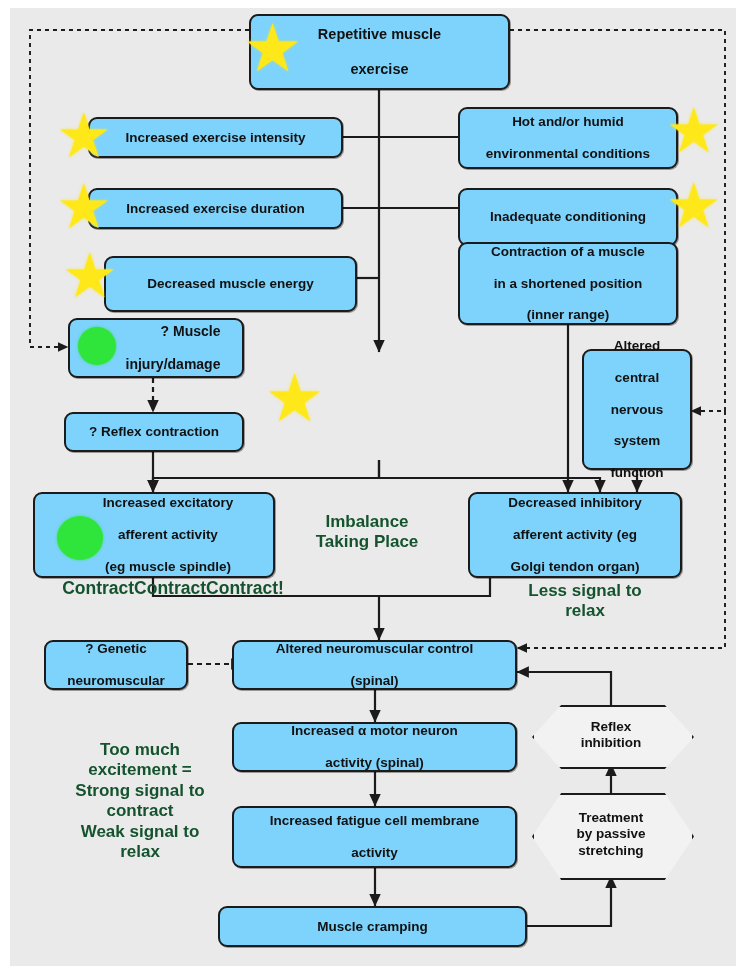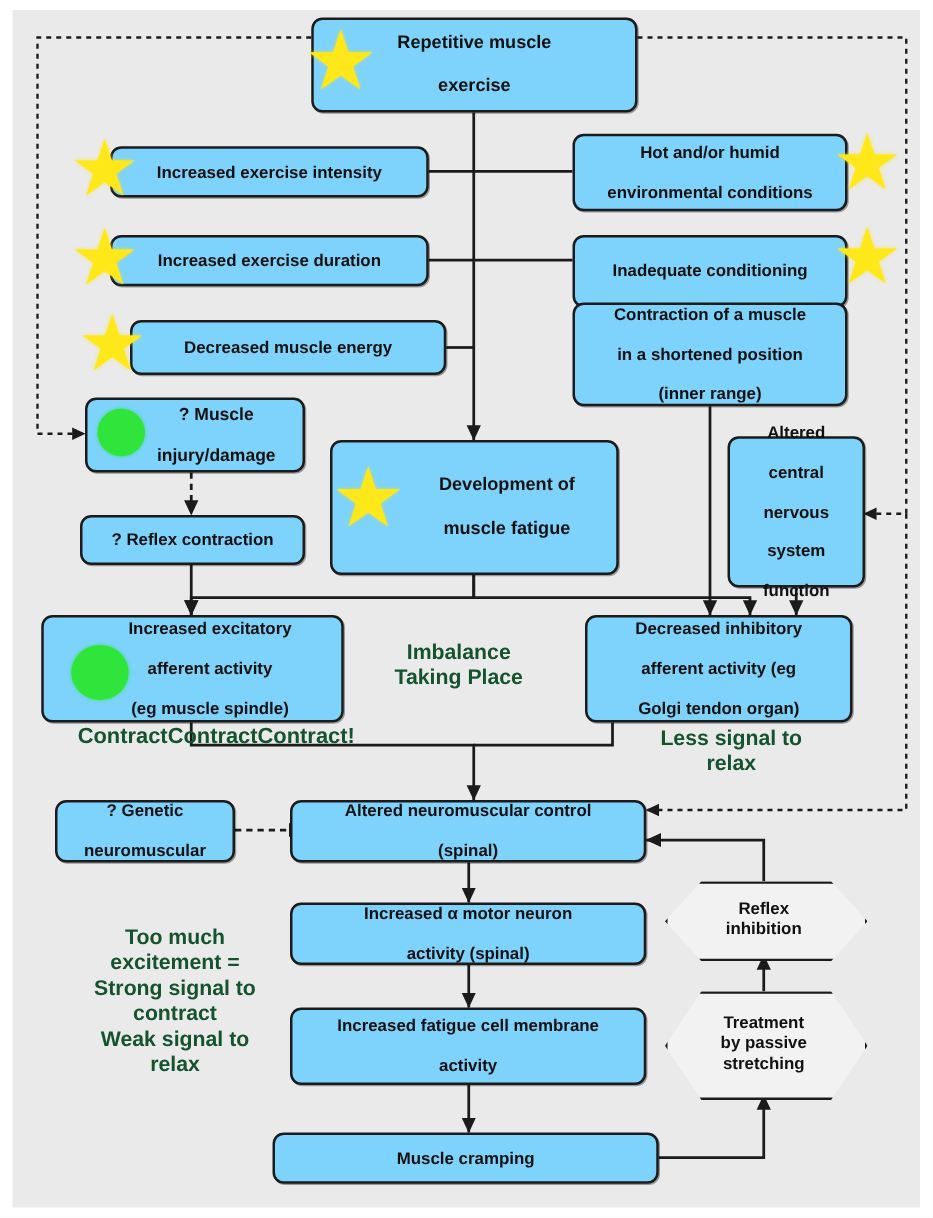--- a/index.html
+++ b/index.html
@@ -93,21 +93,21 @@
   </div>
 
   <div class="node" style="left:88px;top:117px;width:255px;height:41px;font-size:13.5px;">
     <span>Increased exercise intensity</span>
   </div>
 
   <div class="node" style="left:88px;top:188px;width:255px;height:41px;font-size:13.5px;">
     <span>Increased exercise duration</span>
   </div>
 
-  <div class="node" style="left:104px;top:256px;width:253px;height:44px;font-size:13.5px;">
+  <div class="node" style="left:104px;top:256px;width:253px;height:56px;font-size:13.5px;">
     <span>Decreased muscle energy</span>
   </div>
 
   <div class="node" style="left:458px;top:107px;width:220px;height:62px;font-size:13.5px;">
     <span>
       <span>Hot and/or humid</span><br>
       <span>environmental conditions</span>
     </span>
   </div>
 
@@ -117,36 +117,30 @@
 
   <div class="node" style="left:458px;top:242px;width:220px;height:83px;font-size:13.5px;">
     <span>
       <span>Contraction of a muscle</span><br>
       <span>in a shortened position</span><br>
       <span>(inner range)</span>
     </span>
   </div>
 
   <div class="node" style="left:68px;top:318px;width:176px;height:60px;font-size:14px;">
-    <span style="margin-left:34px;">
+    <span style="margin-left:34px;text-align:right;">
       <span>? Muscle</span><br>
       <span>injury/damage</span>
     </span>
   </div>
 
   <div class="node" style="left:64px;top:412px;width:180px;height:40px;font-size:13.5px;">
     <span>? Reflex contraction</span>
   </div>
 
-  <div class="node" style="left:264px;top:352px;width:231px;height:108px;font-size:14.5px;">
-    <span style="margin-left:52px;">
-      <span>Development of</span><br>
-      <span>muscle fatigue</span>
-    </span>
-  </div>
 
   <div class="node" style="left:582px;top:349px;width:110px;height:121px;font-size:13.5px;">
     <span>
       <span>Altered</span><br>
       <span>central</span><br>
       <span>nervous</span><br>
       <span>system</span><br>
       <span>function</span>
     </span>
   </div>

